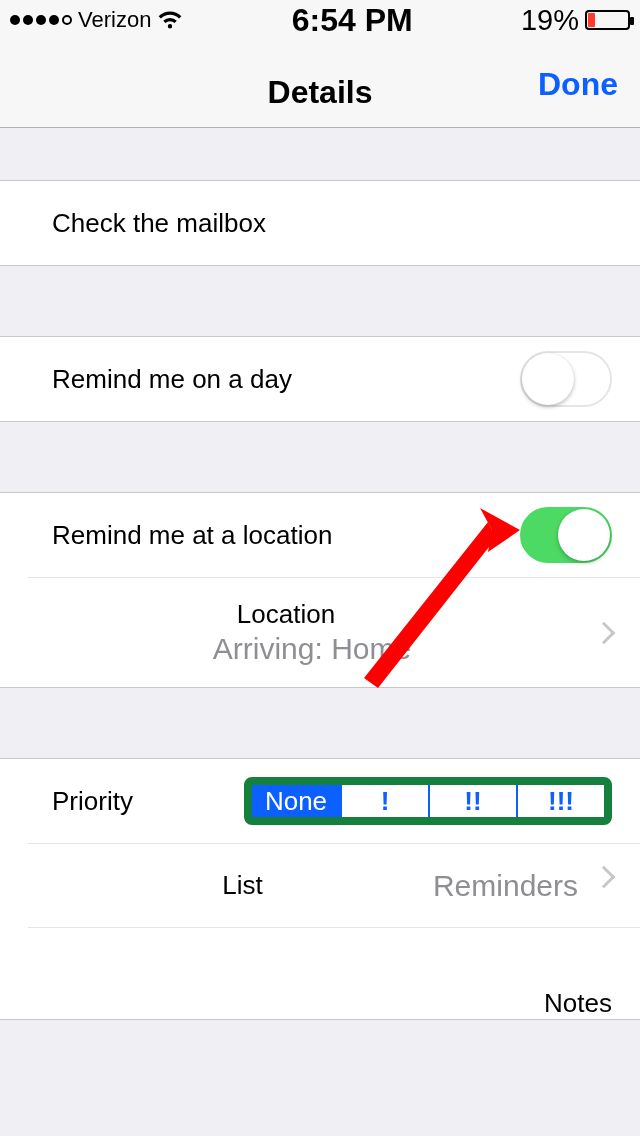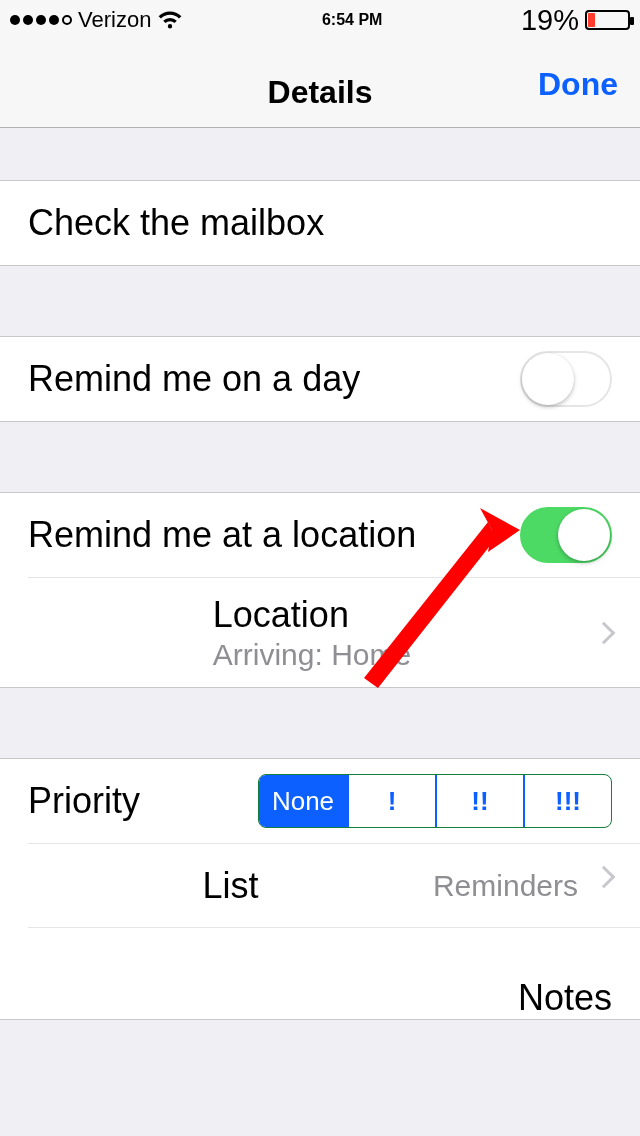--- a/index.html
+++ b/index.html
@@ -22,21 +22,21 @@
       padding: 0 10px;
       background: #f7f7f8;
       font-size: 22px;
     }
     .sb-left, .sb-right { display: flex; align-items: center; gap: 6px; }
     .dots { display: flex; gap: 3px; align-items: center; }
     .dot { width: 10px; height: 10px; border-radius: 50%; background: #000; }
     .dot.hollow { background: transparent; border: 2px solid #000; width: 10px; height: 10px; }
     .carrier { font-size: 22px; }
     .wifi-icon svg { display:block; }
-    .time { font-weight: 600; font-size: 16px; }
+    .time { font-weight: 600; font-size: 32px; }
     .battpct { font-size: 29px; }
     .battery {
       width: 45px; height: 20px; border: 2px solid #000; border-radius: 4px;
       position: relative; display: inline-block;
     }
     .battery::after {
       content: ""; position: absolute; right: -6px; top: 5px; width: 4px; height: 8px;
       background: #000; border-radius: 1px;
     }
     .battery .fill { position: absolute; left: 1px; top: 1px; bottom: 1px; width: 16%; background: #ff3b30; border-radius: 1px; }
@@ -63,21 +63,21 @@
     .gap-lg { height: 70px; }
 
     .row {
       display: flex; align-items: center; justify-content: space-between;
       min-height: 84px; padding: 0 28px;
     }
     .row + .row { border-top: 1px solid #e5e5e7; margin-left: 28px; padding-left: 0; }
     .row + .row::before { content:""; }
     .row-inner-sep { border-top: 1px solid #e5e5e7; }
 
-    .row-label { font-size: 36px; font-weight: 400; }
+    .row-label { font-size: 26px; font-weight: 400; margin-left: 24px; }
     .row-sub { font-size: 30px; color: #8e8e93; margin-top: 2px; }
     .row-stack { display: flex; flex-direction: column; padding: 14px 0; }
 
     
     .toggle {
       width: 92px; height: 56px; border-radius: 28px; position: relative;
       background: #fff; border: 2px solid #e5e5e7;
     }
     .toggle .knob {
       position: absolute; width: 52px; height: 52px; border-radius: 50%;
@@ -87,22 +87,22 @@
     .toggle.on .knob { left: auto; right: 0; }
 
     
     .chevron {
       width: 16px; height: 16px; border-top: 3px solid #c7c7cc; border-right: 3px solid #c7c7cc;
       transform: rotate(45deg);
     }
 
     
     .segmented {
-      display: flex; border: 1px solid #15803d; border-radius: 8px; overflow: hidden;
-      height: 54px;
+      display: flex; border: 8px solid #15803d; border-radius: 8px; overflow: hidden;
+      height: 48px;
     }
     .seg {
       display: flex; align-items: center; justify-content: center;
       width: 88px; color: #0b60ff; font-size: 26px; font-weight: 600;
       border-left: 2px solid #0b60ff;
     }
     .seg:first-child { border-left: 0; }
     .seg.selected { background: #0b60ff; color: #fff; font-weight: 400; }
 
     .row-right { display: flex; gap: 18px; }

